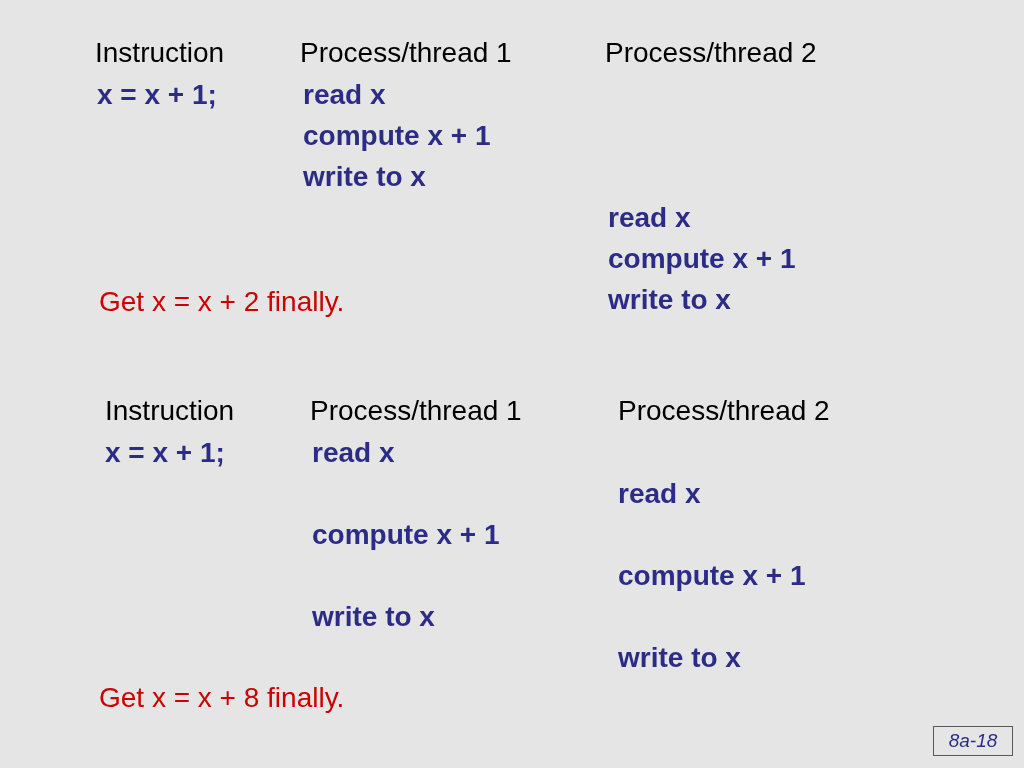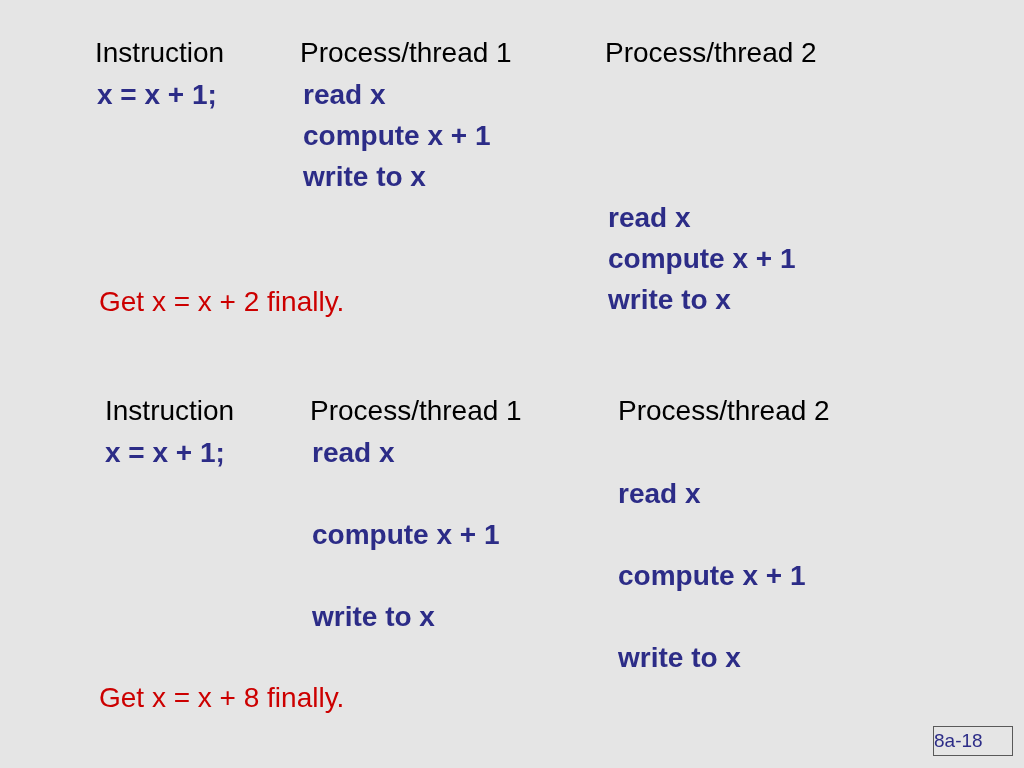--- a/index.html
+++ b/index.html
@@ -37,23 +37,25 @@
   .page-box {
     position: absolute;
     left: 933px;
     top: 726px;
     width: 80px;
     height: 30px;
     border: 1px solid #595959;
     box-sizing: border-box;
     display: flex;
     align-items: center;
+    justify-content: center;
     color: #2c2c87;
     font-size: 19px;
     font-weight: 400;
+    font-style: italic;
   }
 </style>
 </head>
 <body>
 
 <div class="slide">
 
   <div class="txt header" style="left:95px; top:36px">Instruction</div>
   <div class="txt header" style="left:300px; top:36px">Process/thread 1</div>
   <div class="txt header" style="left:605px; top:36px">Process/thread 2</div>

